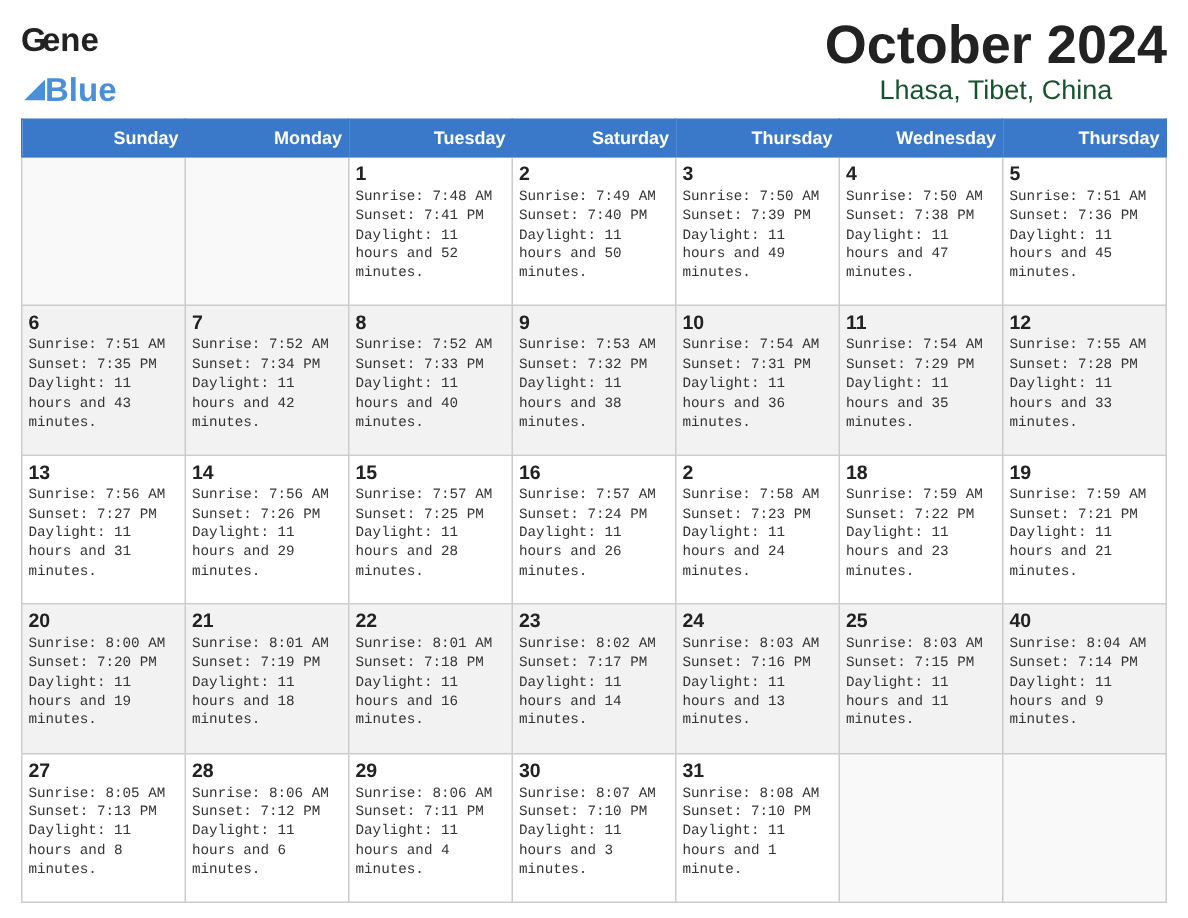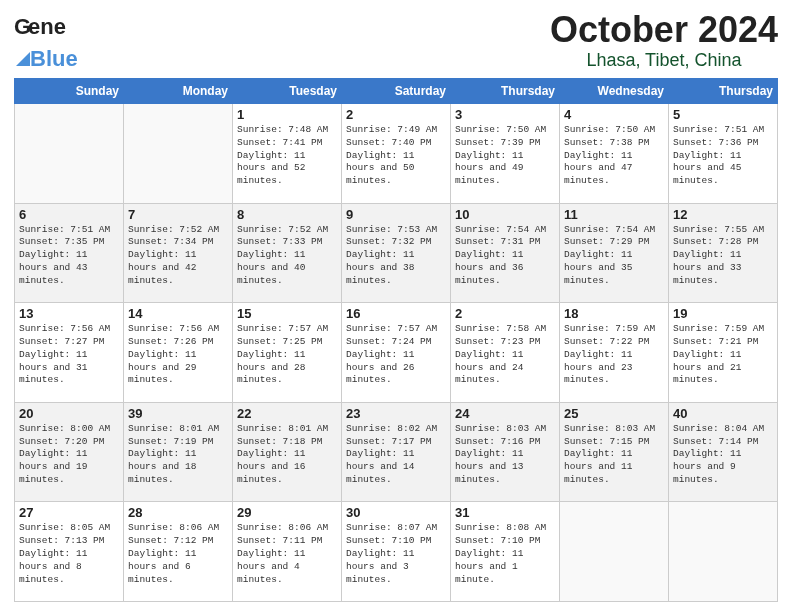--- a/index.html
+++ b/index.html
@@ -213,21 +213,21 @@
             <span class="day-num">19</span>
             <div class="day-info">Sunrise: 7:59 AM<br>Sunset: 7:21 PM<br>Daylight: 11 hours and 21 minutes.</div>
           </td>
         </tr>
         <tr>
           <td>
             <span class="day-num">20</span>
             <div class="day-info">Sunrise: 8:00 AM<br>Sunset: 7:20 PM<br>Daylight: 11 hours and 19 minutes.</div>
           </td>
           <td>
-            <span class="day-num">39</span>
+            <span class="day-num">21</span>
             <div class="day-info">Sunrise: 8:01 AM<br>Sunset: 7:19 PM<br>Daylight: 11 hours and 18 minutes.</div>
           </td>
           <td>
             <span class="day-num">22</span>
             <div class="day-info">Sunrise: 8:01 AM<br>Sunset: 7:18 PM<br>Daylight: 11 hours and 16 minutes.</div>
           </td>
           <td>
             <span class="day-num">23</span>
             <div class="day-info">Sunrise: 8:02 AM<br>Sunset: 7:17 PM<br>Daylight: 11 hours and 14 minutes.</div>
           </td>

